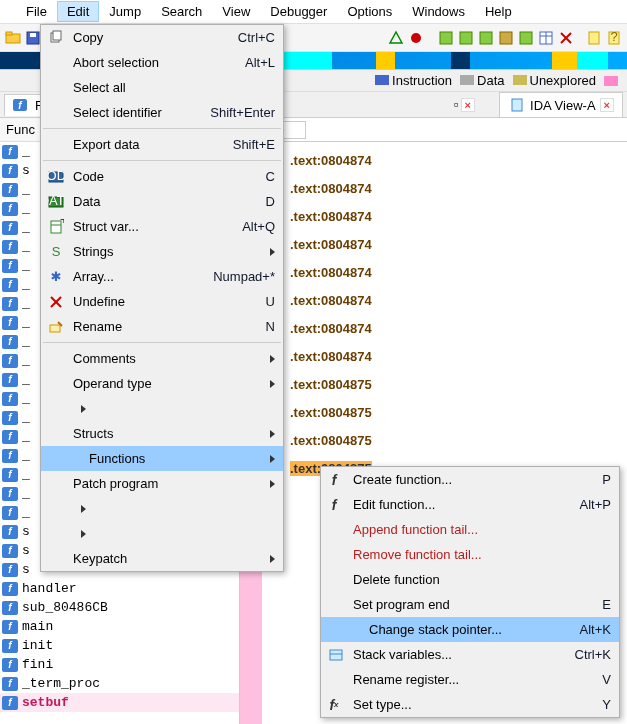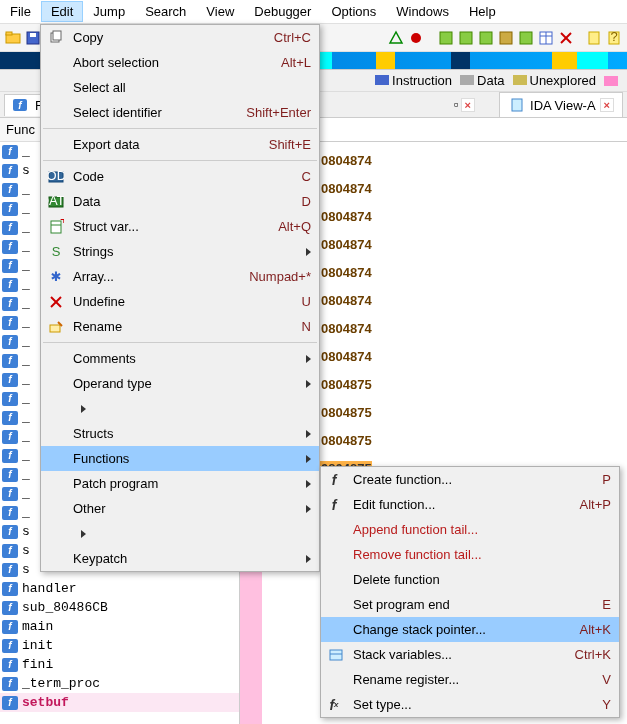--- a/index.html
+++ b/index.html
@@ -1,18 +1,18 @@
 <!DOCTYPE html>
 <html><head>
 <meta charset="utf-8">
 <style>
 * { box-sizing: border-box; margin: 0; padding: 0; font-family: Tahoma, Arial, sans-serif; font-size: 13px; }
 body { width: 627px; height: 724px; background: #fff; overflow: hidden; position: relative; }
 
-.menubar { display: flex; background: #fff; height: 24px; align-items: center; padding: 0 0; border-bottom: 1px solid #e0e0e0; }
+.menubar { display: flex; background: #fff; height: 24px; align-items: center; padding: 0 16px; border-bottom: 1px solid #e0e0e0; }
 .menubar-item { padding: 3px 10px; cursor: default; }
 .menubar-item.open { background: #cce8ff; border: 1px solid #99d1ff; padding: 2px 9px; }
 
 .toolbar-row { height: 28px; display: flex; align-items: center; padding: 0 4px; gap: 2px; border-bottom: 1px solid #e0e0e0; background: #f5f5f5; }
 .tool-icon { width: 18px; height: 18px; display: flex; align-items: center; justify-content: center; }
 .tool-icon svg { width: 16px; height: 16px; }
 
 .nav-strip { height: 18px; background: linear-gradient(to right, #0066cc, #00aaff); border-bottom: 1px solid #ccc; position: relative; }
 .nav-strip .seg { position: absolute; top: 0; bottom: 0; }
 .nav-yellow { background: #ffcc00; }
@@ -42,29 +42,29 @@
 .bullet { width: 8px; height: 8px; background: #00bfff; border-radius: 50%; margin-right: 12px; }
 .addr-text { color: #6a3e00; font-weight: bold; }
 .disasm-line.hl .addr-text { background: #ffb347; color: #333; }
 
 .pink-col { width: 22px; background: #ffc0e0; }
 .pink-col .sidecell { height: 19px; font-family: "Courier New", monospace; font-size: 11px; color: #b85; padding-left: 2px; display: flex; align-items: center; }
 
 
 .dropdown { position: absolute; background: #f0f0f0; border: 1px solid #b0b0b0; box-shadow: 2px 2px 6px rgba(0,0,0,0.3); z-index: 100; }
 .dd-item { display: flex; align-items: center; height: 25px; padding: 0 8px 0 4px; cursor: default; }
-.dd-item.hl { background: #99ccff; }
+.dd-item.hl { background: #99ccff; gap: 16px; }
 .dd-item.disabled { color: #b91c1c; }
 .dd-icon { width: 22px; height: 20px; display: flex; align-items: center; justify-content: center; margin-right: 6px; }
 .dd-label { flex: 1; }
-.dd-shortcut { color: #7f1d1d; margin-left: 30px; }
+.dd-shortcut { color: #0f172a; margin-left: 30px; }
 .dd-arrow { width: 0; height: 0; border-left: 5px solid #333; border-top: 4px solid transparent; border-bottom: 4px solid transparent; margin-left: 8px; }
 .dd-sep { height: 1px; background: #ccc; margin: 3px 2px; }
 
-.edit-menu { top: 24px; left: 40px; width: 280px; }
+.edit-menu { top: 24px; left: 40px; width: 244px; }
 .func-submenu { top: 466px; left: 320px; width: 300px; }
 
 .close-x { color: #dd4444; font-weight: bold; background: #fff; border: 1px solid #ddd; padding: 0 3px; font-size: 11px; }
 </style>
 </head>
 <body>
 
 <div class="menubar">
   <div class="menubar-item">File</div>
   <div class="menubar-item open">Edit</div>
@@ -519,21 +519,20 @@
       <span class="dd-label">Functions</span>
       <span class="dd-arrow"></span>
     </div>
     <div class="dd-item">
       <span class="dd-icon"></span>
       <span class="dd-label">Patch program</span>
       <span class="dd-arrow"></span>
     </div>
     <div class="dd-item">
       <span class="dd-icon"></span>
-      <span class="dd-label">Other</span>
       <span class="dd-arrow"></span>
     </div>
     <div class="dd-item">
       <span class="dd-icon"></span>
       <span class="dd-arrow"></span>
     </div>
     <div class="dd-item">
       <span class="dd-icon"></span>
       <span class="dd-label">Keypatch</span>
       <span class="dd-arrow"></span>

